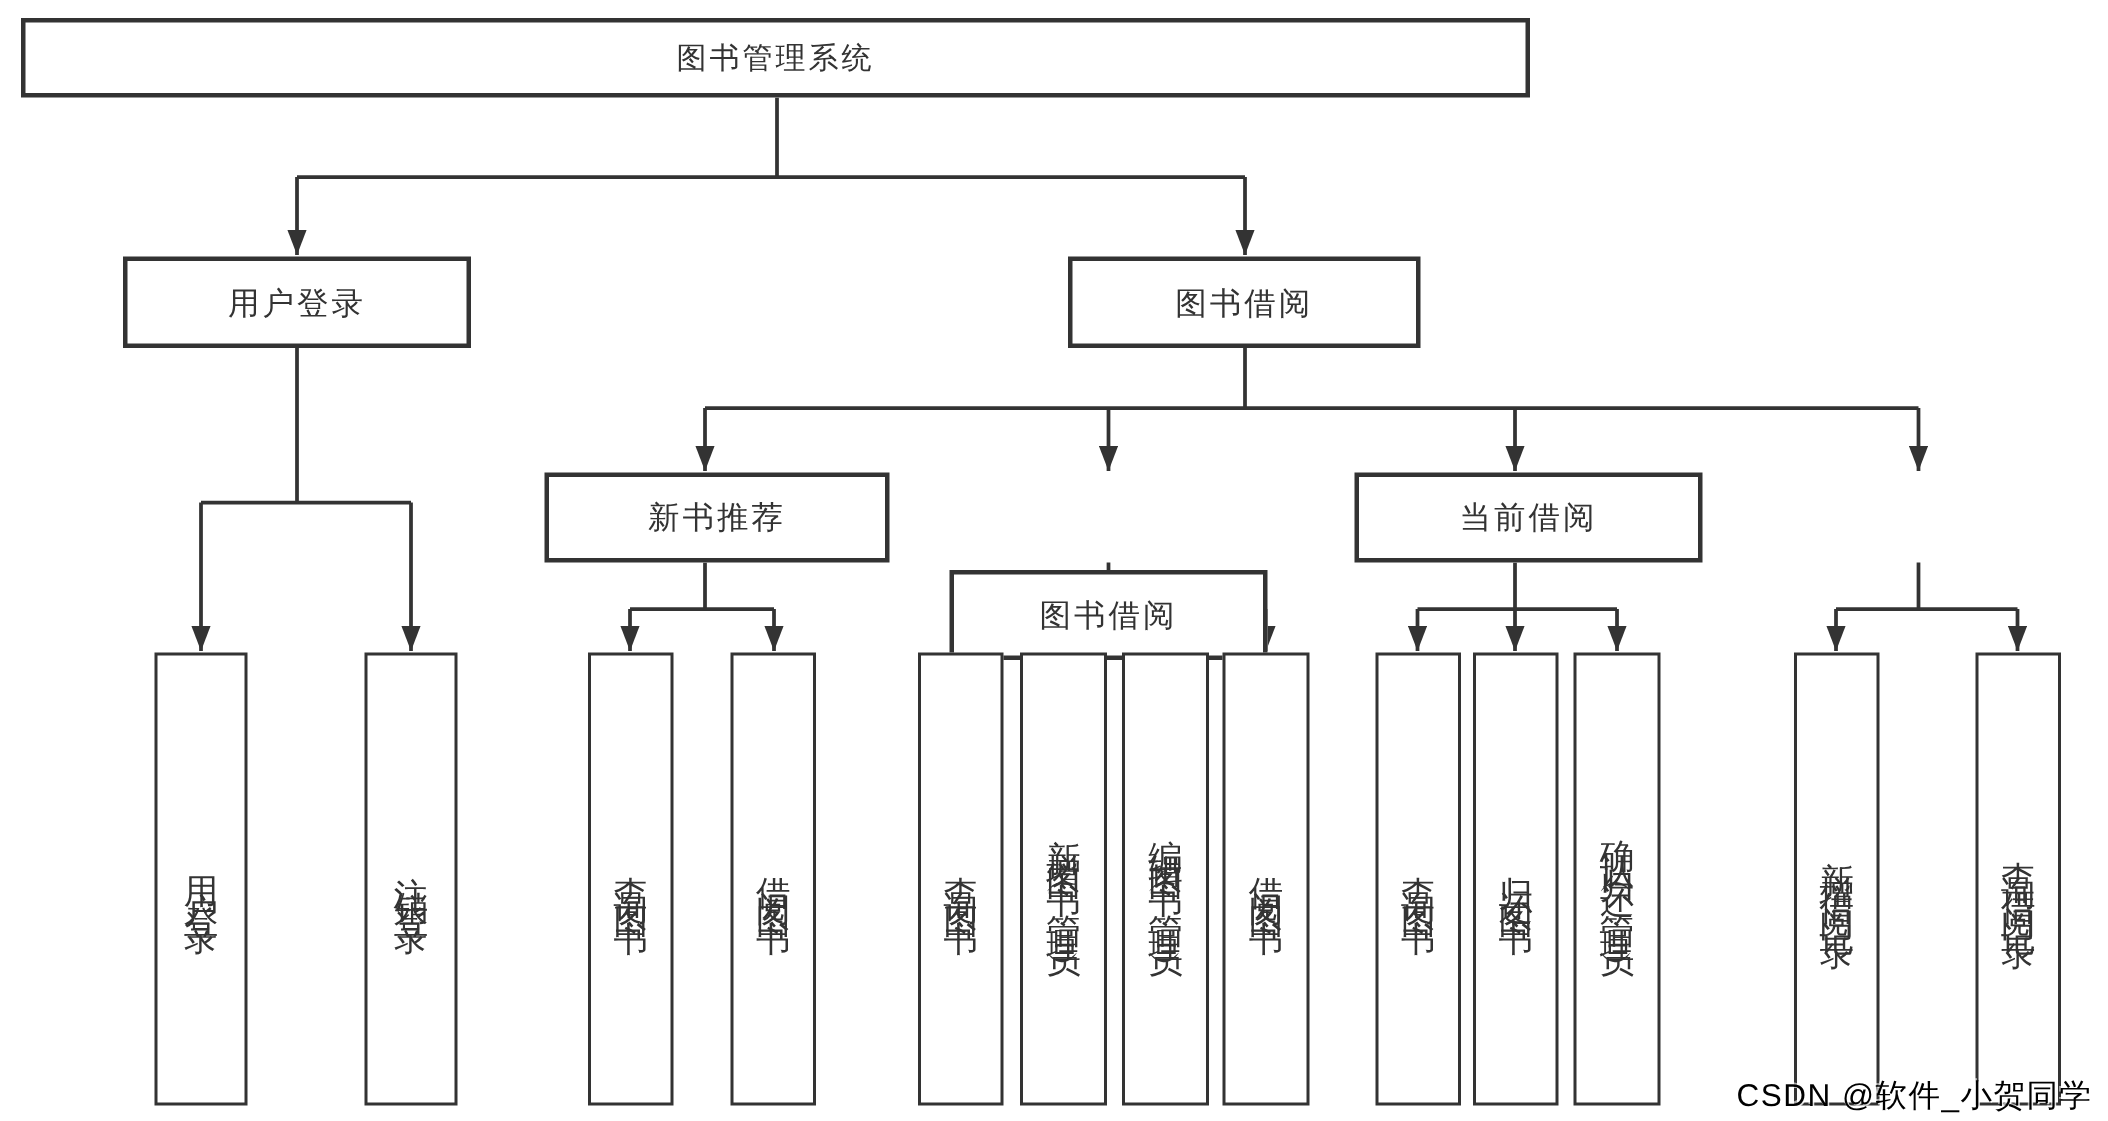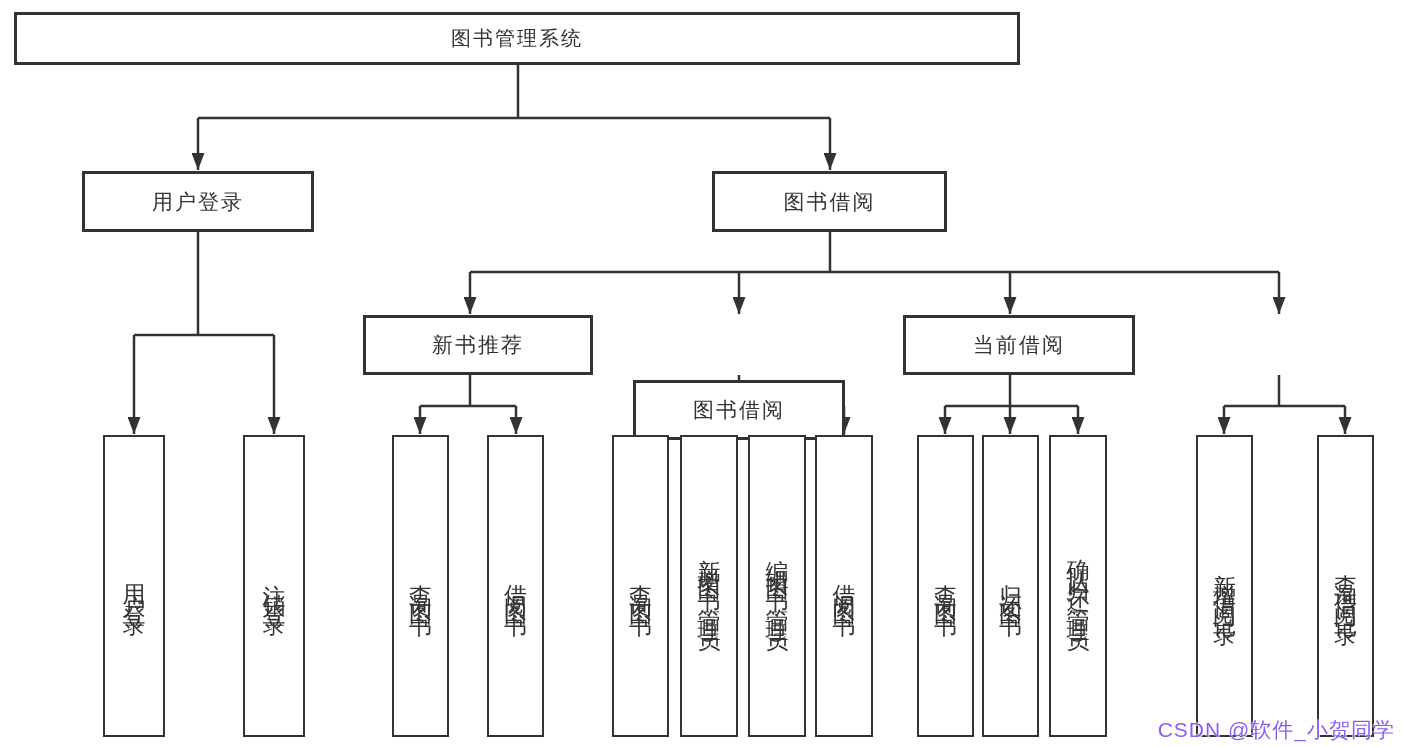--- a/index.html
+++ b/index.html
@@ -71,21 +71,21 @@
   #l-cb-return   { left: 982px;  width: 57px; }
   #l-cb-confirm  { left: 1049px; width: 58px; }
   #l-br-add      { left: 1196px; width: 57px; }
   #l-br-query    { left: 1317px; width: 57px; }
   #watermark {
     position: absolute;
     right: 10px;
     bottom: 3px;
     font-size: 21px;
     letter-spacing: 1px;
-    color: #8b5cf6;
+    color: #000000;
     text-shadow: 1px 1px 0 rgba(255,255,255,0.85), -1px -1px 0 rgba(255,255,255,0.6);
     z-index: 5;
   }
 </style>
 </head>
 <body>
 
 <div id="stage">
 
   <svg id="connectors" viewBox="0 0 1405 747" xmlns="http://www.w3.org/2000/svg">

